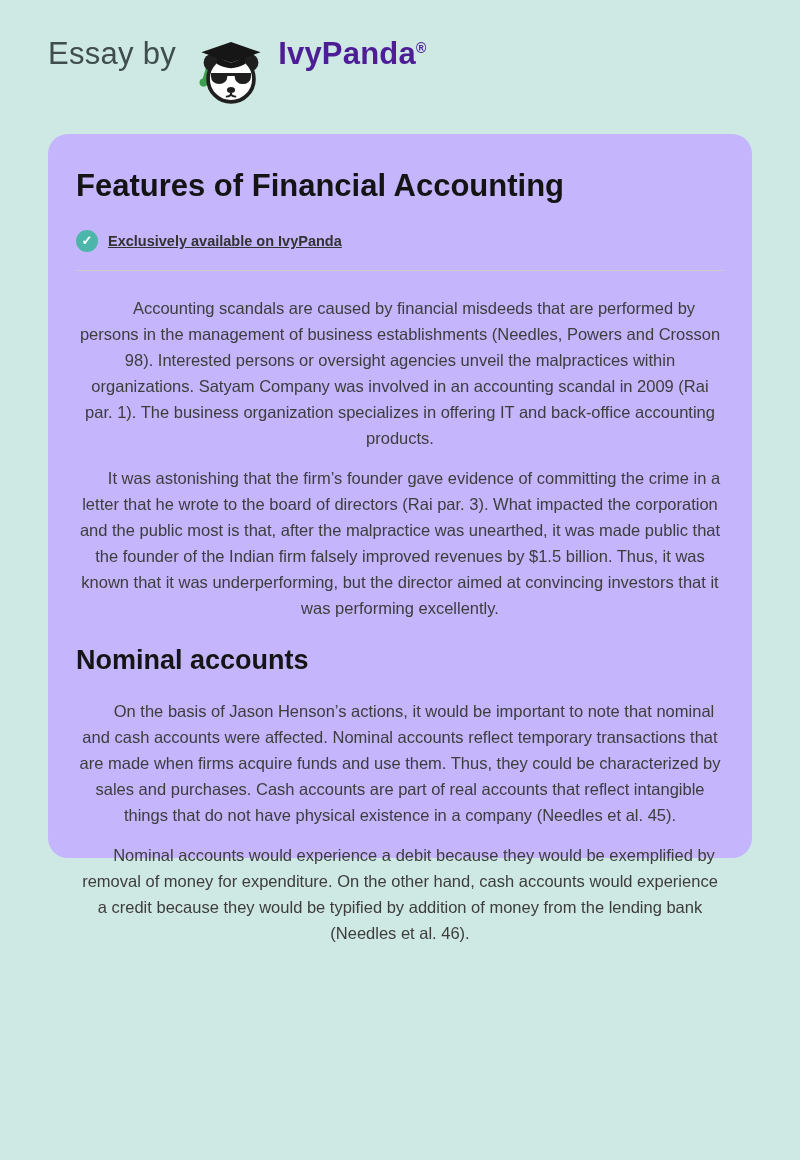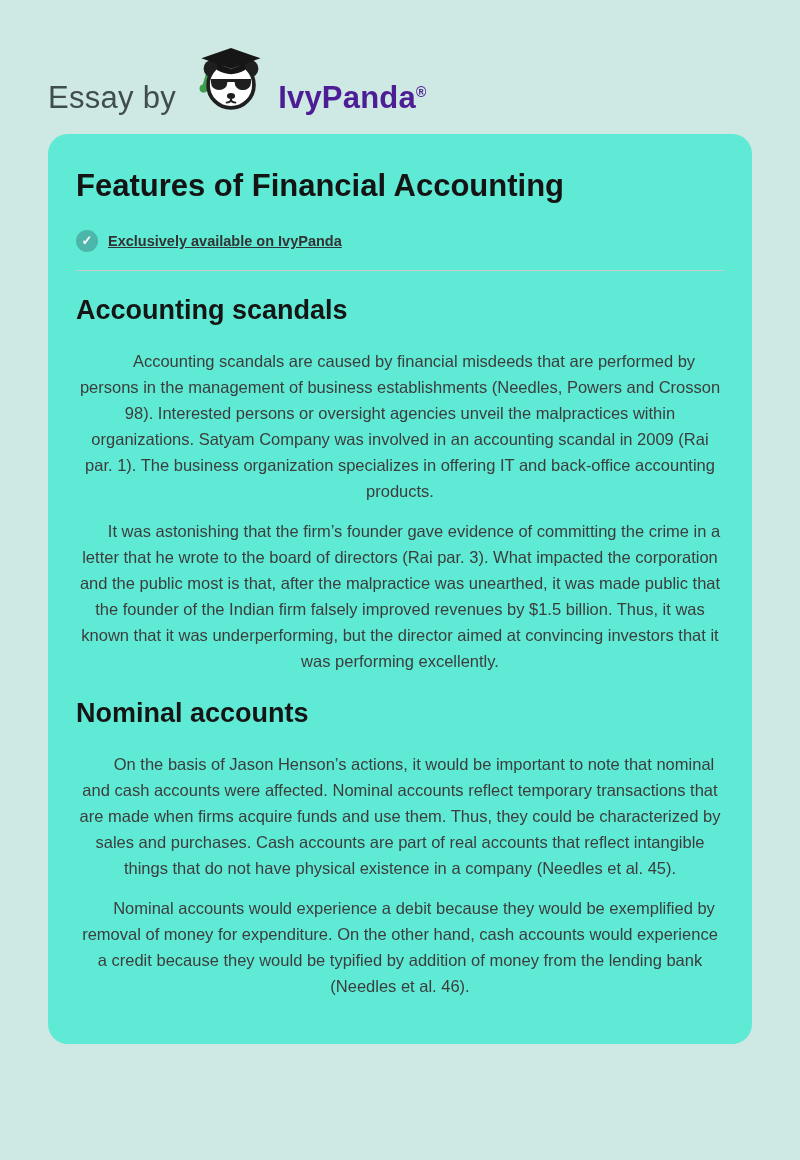--- a/index.html
+++ b/index.html
@@ -5,21 +5,21 @@
   * { margin: 0; padding: 0; box-sizing: border-box; }
   html, body {
     width: 800px;
     height: 1160px;
     background: #cee8e3;
     font-family: "Liberation Sans", sans-serif;
     overflow: hidden;
   }
   .header {
     display: flex;
-    align-items: flex-end;
+    align-items: flex-start;
     padding: 36px 8px 0 48px;
     height: 116px;
   }
   .essay-by {
     font-size: 31px;
     color: #3f4d4d;
     font-weight: 400;
     letter-spacing: 0.3px;
   }
   .logo {
@@ -33,23 +33,23 @@
     font-weight: 700;
     color: #4c1d95;
     letter-spacing: 0.2px;
   }
   .brand sup {
     font-size: 14px;
     font-weight: 700;
   }
   .card {
     width: 704px;
-    height: 910px;
+    height: 724px;
     margin: 18px auto 0;
-    background: #5eead4;
+    background: #c4b5fd;
     border-radius: 20px;
     padding: 34px 28px 40px;
   }
   h1.doc-title {
     font-size: 31px;
     line-height: 1.15;
     color: #141414;
     font-weight: 700;
     margin-bottom: 26px;
   }
@@ -129,20 +129,19 @@
 <div class="card">
   <h1 class="doc-title">Features of Financial Accounting</h1>
 
   <div class="badge-row">
     <span class="check-circle">✓</span>
     <span class="badge-text">Exclusively available on IvyPanda</span>
   </div>
 
   <hr class="divider">
 
-  <h2 class="section-heading" style="margin-top:8px;">Accounting scandals</h2>
   <p class="body-par">Accounting scandals are caused by financial misdeeds that are performed by persons in the management of business establishments (Needles, Powers and Crosson 98). Interested persons or oversight agencies unveil the malpractices within organizations. Satyam Company was involved in an accounting scandal in 2009 (Rai par. 1). The business organization specializes in offering IT and back-office accounting products.</p>
   <p class="body-par">It was astonishing that the firm’s founder gave evidence of committing the crime in a letter that he wrote to the board of directors (Rai par. 3). What impacted the corporation and the public most is that, after the malpractice was unearthed, it was made public that the founder of the Indian firm falsely improved revenues by $1.5 billion. Thus, it was known that it was underperforming, but the director aimed at convincing investors that it was performing excellently.</p>
 
   <h2 class="section-heading">Nominal accounts</h2>
   <p class="body-par">On the basis of Jason Henson’s actions, it would be important to note that nominal and cash accounts were affected. Nominal accounts reflect temporary transactions that are made when firms acquire funds and use them. Thus, they could be characterized by sales and purchases. Cash accounts are part of real accounts that reflect intangible things that do not have physical existence in a company (Needles et al. 45).</p>
   <p class="body-par">Nominal accounts would experience a debit because they would be exemplified by removal of money for expenditure. On the other hand, cash accounts would experience a credit because they would be typified by addition of money from the lending bank (Needles et al. 46).</p>
 </div>
 
 </body></html>

